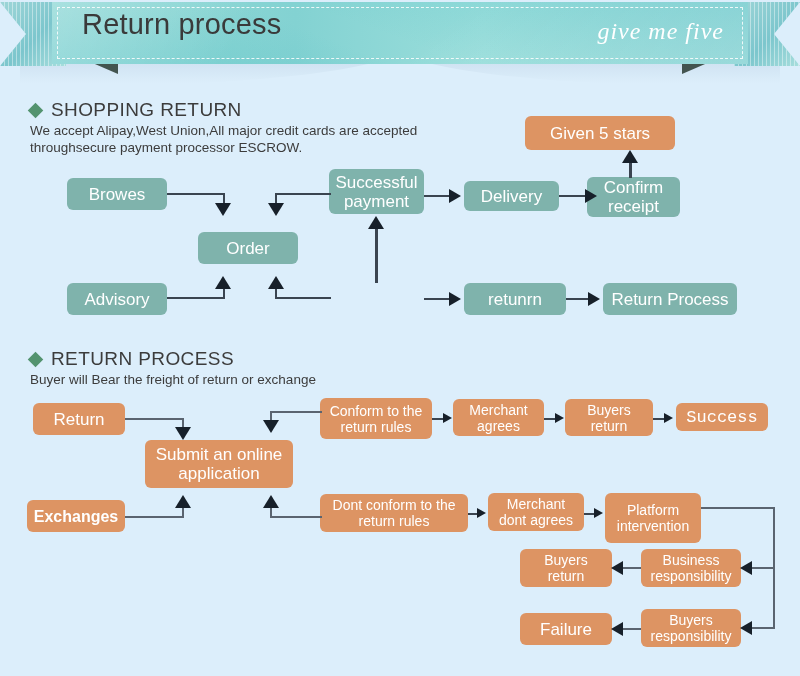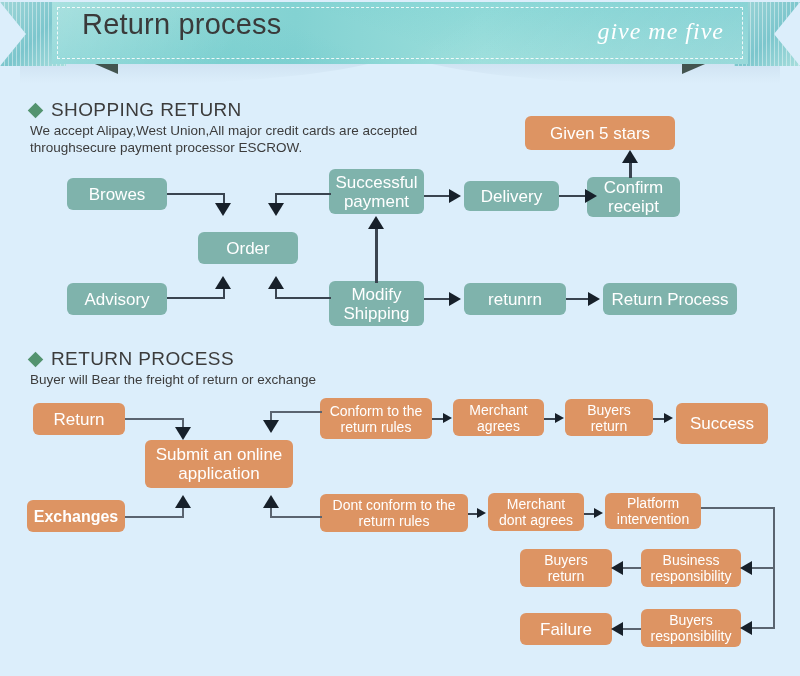--- a/index.html
+++ b/index.html
@@ -194,22 +194,20 @@
     <span class="diamond"></span><span>SHOPPING RETURN</span>
   </div>
   <div class="sec-desc" style="left:30px; top:122px; width:500px;">We accept Alipay,West Union,All major credit cards are accepted
 throughsecure payment processor ESCROW.</div>
 
   <div class="box teal" style="left:67px;  top:178px; width:100px; height:32px;">Browes</div>
   <div class="box teal" style="left:198px; top:232px; width:100px; height:32px;text-align:center;">Order</div>
   <div class="box teal" style="left:67px;  top:283px; width:100px; height:32px;">Advisory</div>
   <div class="box teal" style="left:329px; top:169px; width:95px;  height:45px; white-space:pre-line;">Successful
 payment</div>
-  <div class="box teal" style="left:329px; top:281px; width:95px;  height:45px; white-space:pre-line;">Modify
-Shipping</div>
   <div class="box teal" style="left:464px; top:181px; width:95px;  height:30px;">Delivery</div>
   <div class="box teal" style="left:587px; top:177px; width:93px;  height:40px; white-space:pre-line;">Confirm
 receipt</div>
   <div class="box orange" style="left:525px; top:116px; width:150px; height:34px;">Given 5 stars</div>
   <div class="box teal" style="left:464px; top:283px; width:102px; height:32px;">retunrn</div>
   <div class="box teal" style="left:603px; top:283px; width:134px; height:32px;">Return Process</div>
 
   <div class="ln h" style="left:167px; top:193px; width:58px;"></div>
   <div class="ln v" style="left:223px; top:193px; height:14px;"></div>
   <div class="ah down" style="left:215px; top:203px;"></div>
@@ -253,27 +251,27 @@
   <div class="box orange" style="left:27px;  top:500px; width:98px;  height:32px; font-size:16px;font-weight:bold;">Exchanges</div>
   <div class="box orange" style="left:145px; top:440px; width:148px; height:48px; white-space:pre-line;">Submit an online
 application</div>
 
   <div class="box orange small" style="left:320px; top:398px; width:112px; height:41px; white-space:pre-line;">Conform to the
 return rules</div>
   <div class="box orange small" style="left:453px; top:399px; width:91px;  height:37px; white-space:pre-line;">Merchant
 agrees</div>
   <div class="box orange small" style="left:565px; top:399px; width:88px;  height:37px; white-space:pre-line;">Buyers
 return</div>
-  <div class="box orange" style="left:676px; top:403px; width:92px;  height:41px;">Success</div>
+  <div class="box orange" style="left:676px; top:403px; width:92px;  height:28px;font-family:Liberation Mono, monospace;">Success</div>
 
   <div class="box orange small" style="left:320px; top:494px; width:148px; height:38px; white-space:pre-line;">Dont conform to the
 return rules</div>
   <div class="box orange small" style="left:488px; top:493px; width:96px;  height:38px; white-space:pre-line;">Merchant
 dont agrees</div>
-  <div class="box orange small" style="left:605px; top:493px; width:96px;  height:36px; white-space:pre-line;">Platform
+  <div class="box orange small" style="left:605px; top:493px; width:96px;  height:50px; white-space:pre-line;">Platform
 intervention</div>
 
   <div class="box orange small" style="left:641px; top:549px; width:100px; height:38px; white-space:pre-line;">Business
 responsibility</div>
   <div class="box orange small" style="left:520px; top:549px; width:92px;  height:38px; white-space:pre-line;">Buyers
 return</div>
   <div class="box orange small" style="left:641px; top:609px; width:100px; height:38px; white-space:pre-line;">Buyers
 responsibility</div>
   <div class="box orange" style="left:520px; top:613px; width:92px;  height:32px;">Failure</div>
 

